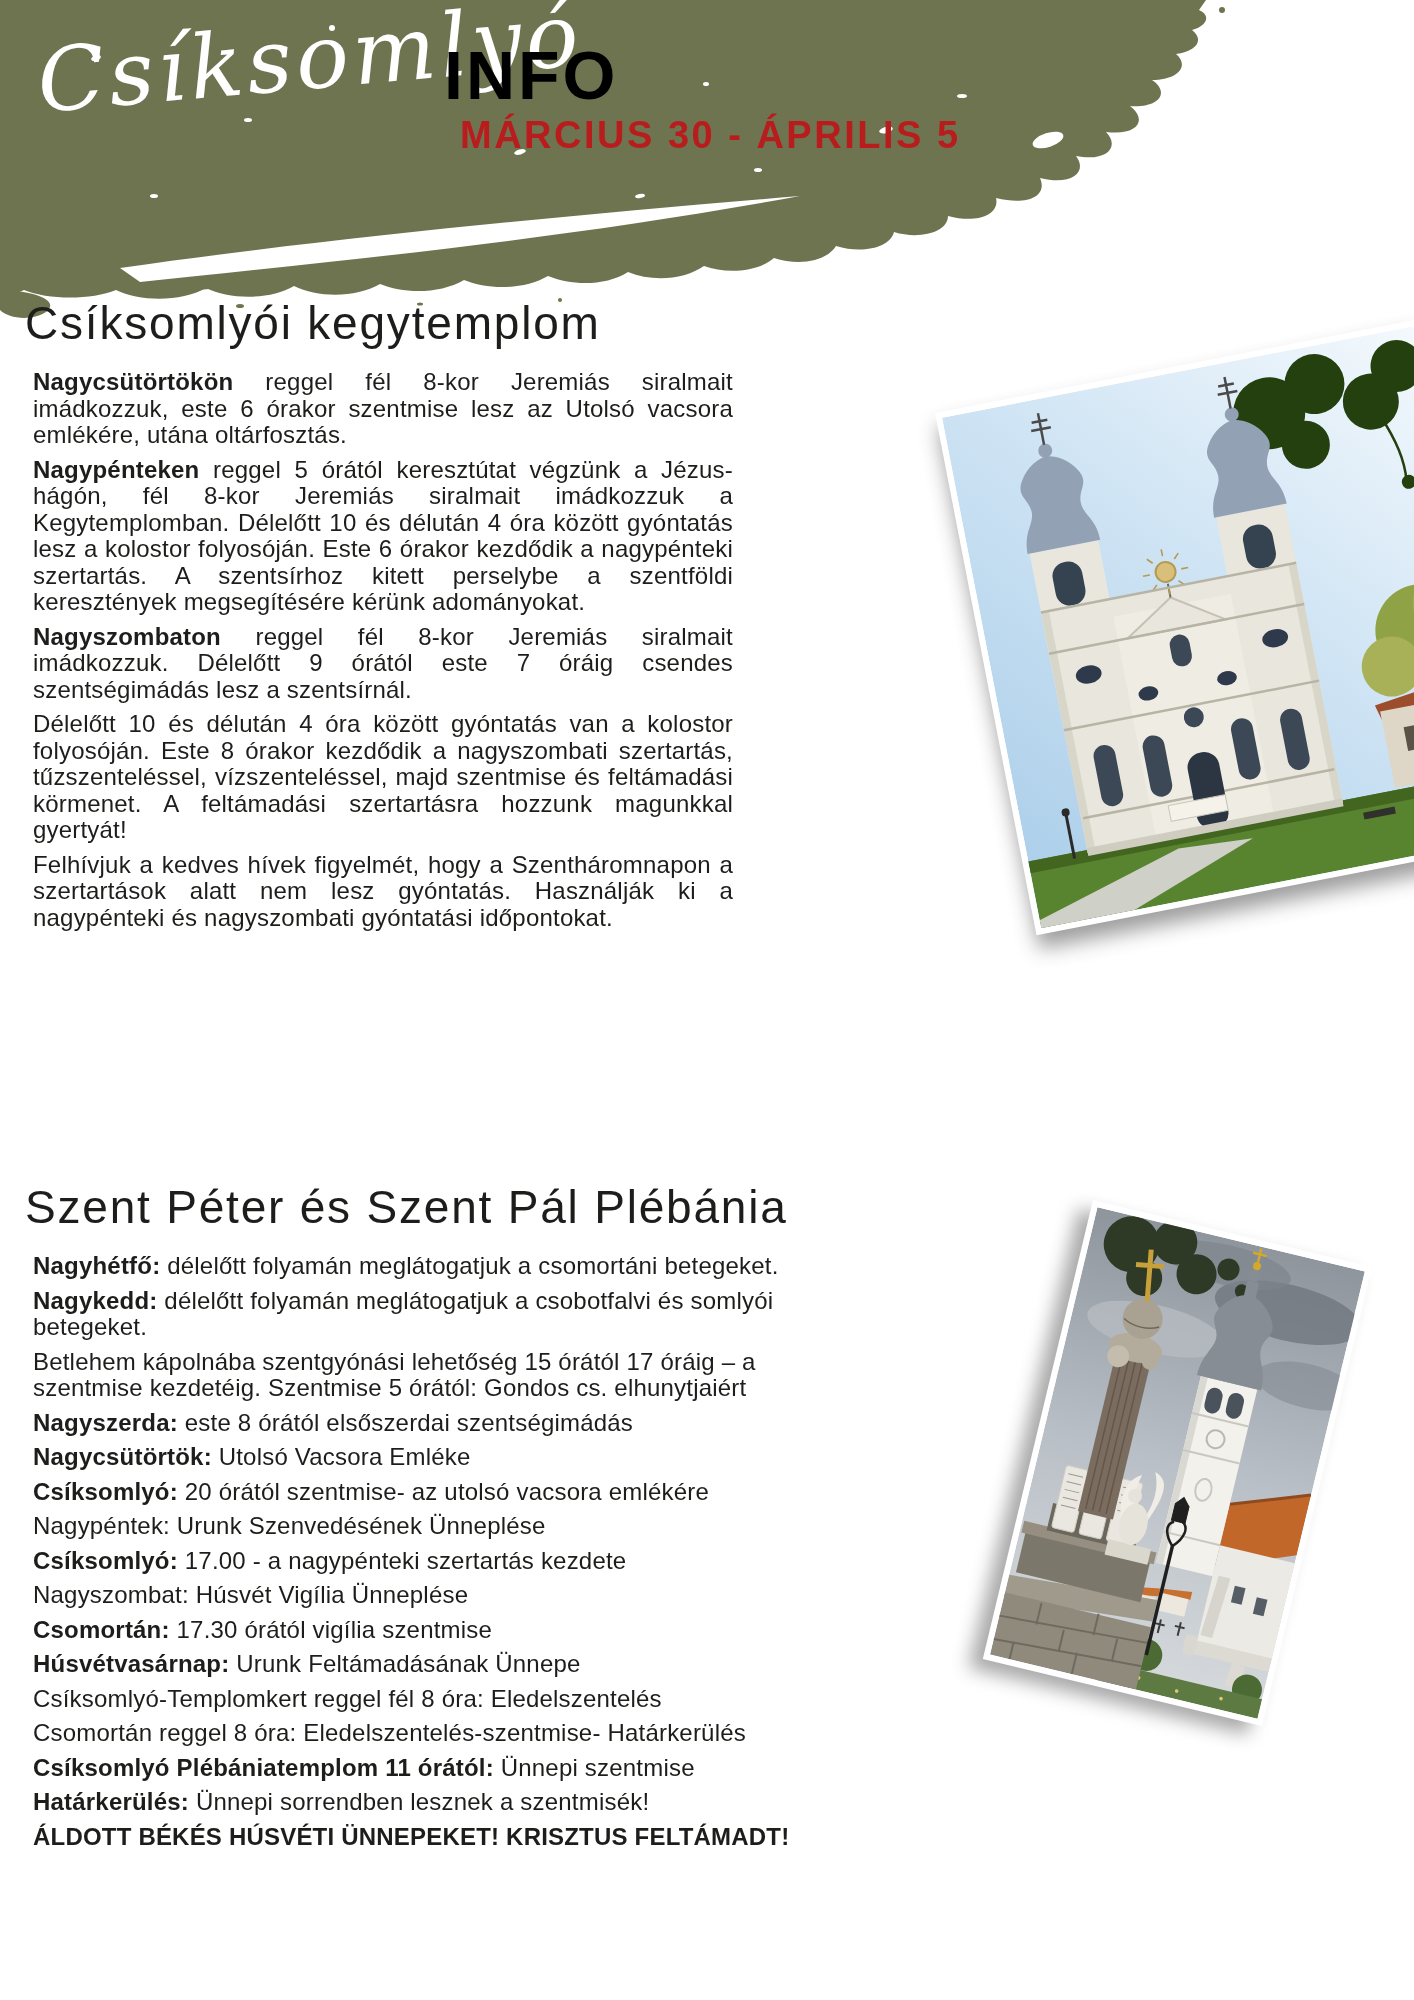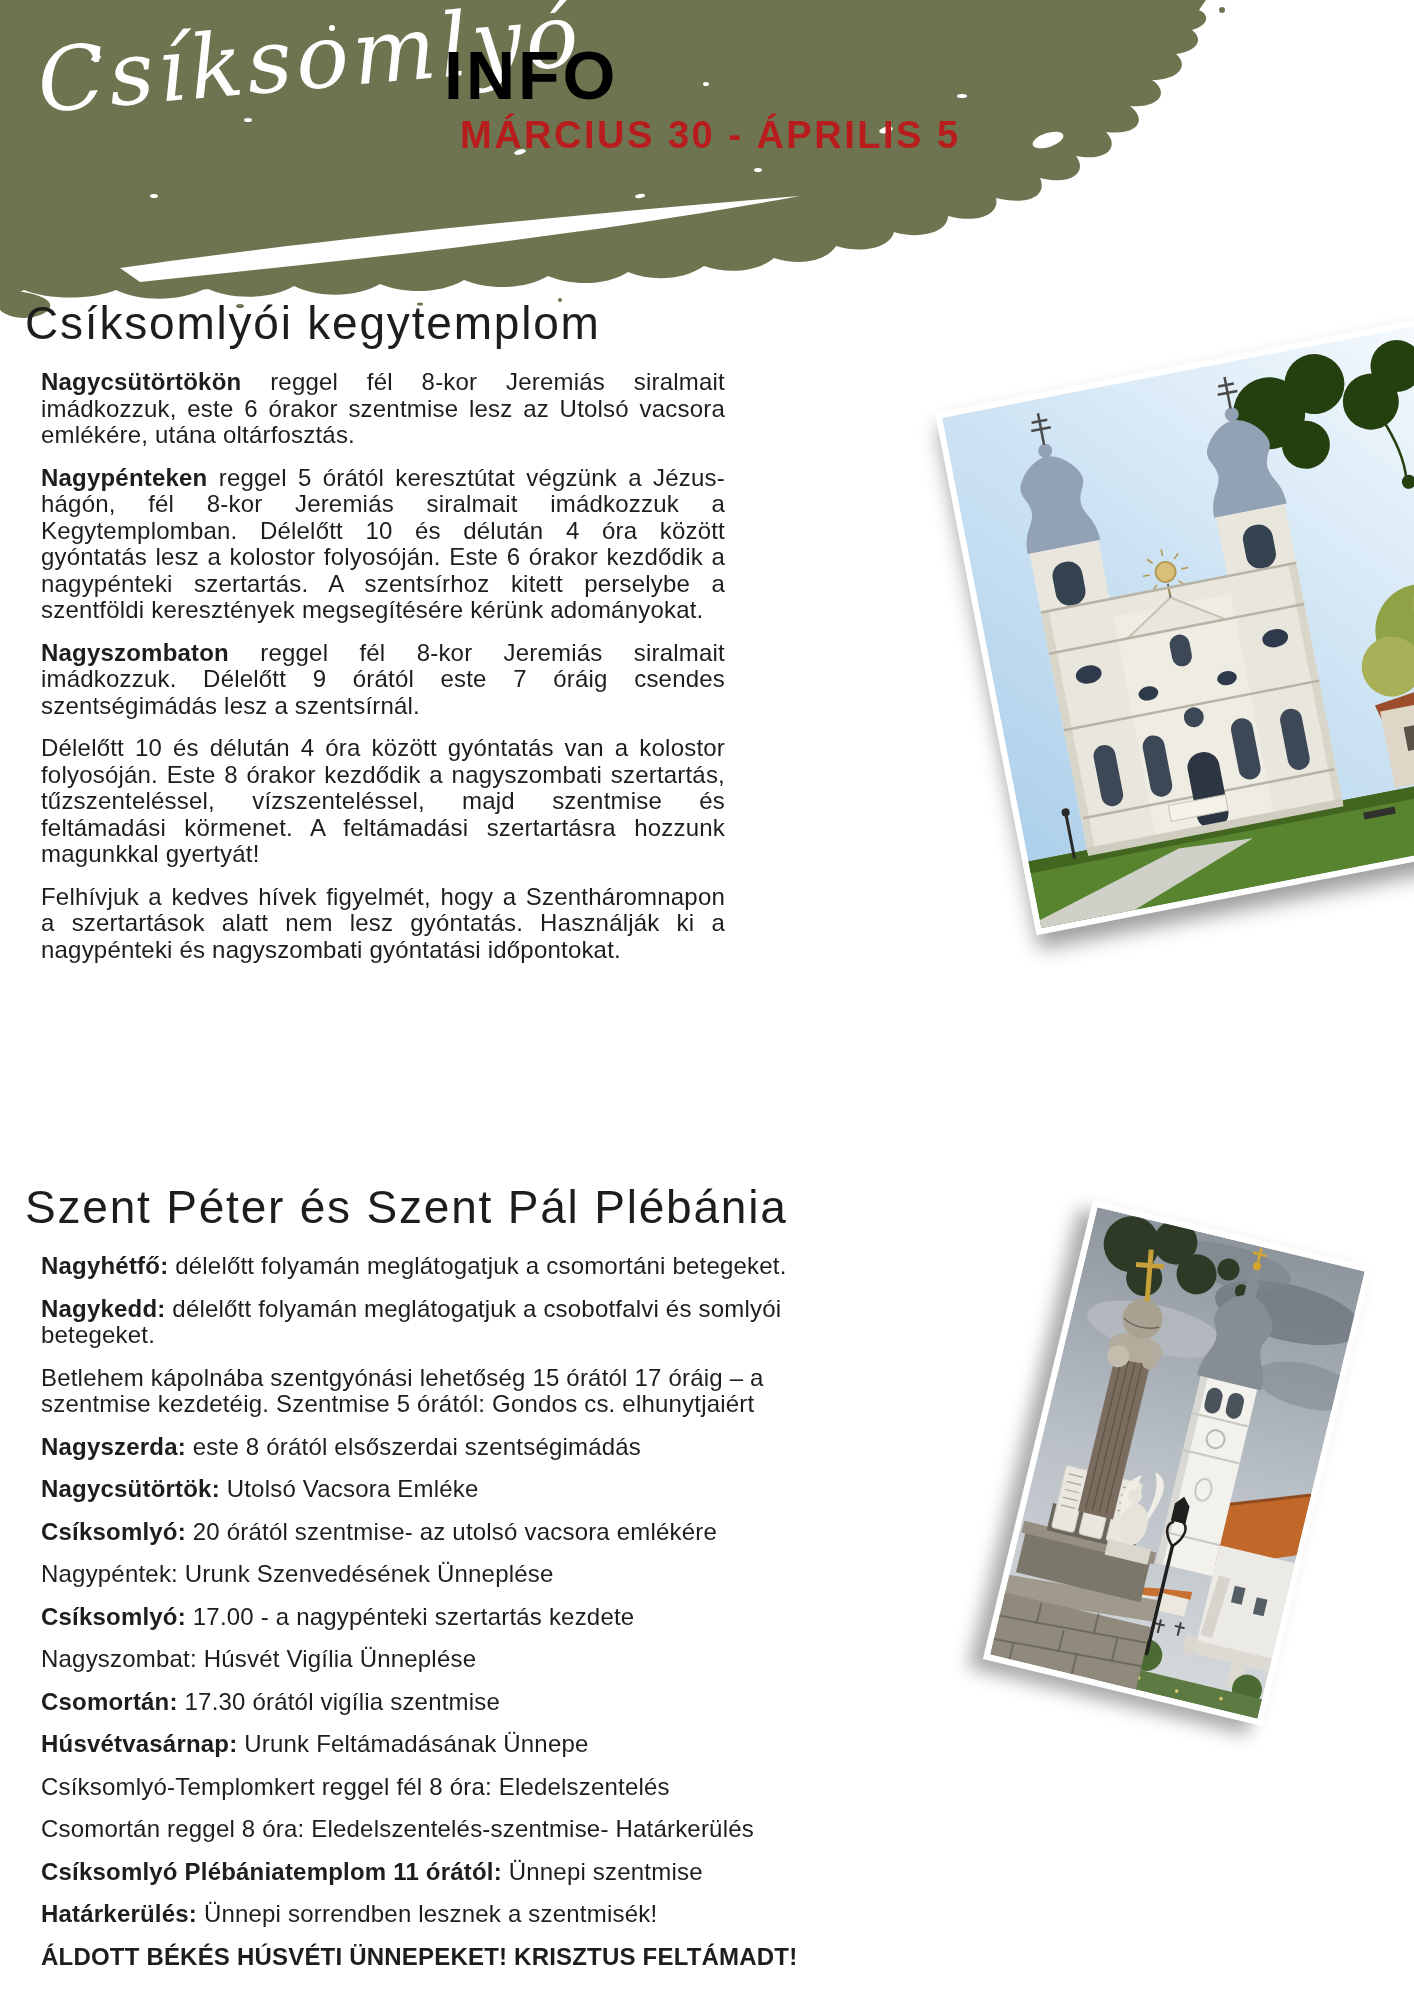--- a/index.html
+++ b/index.html
@@ -20,21 +20,21 @@
     color:#000000;letter-spacing:3px;white-space:nowrap;
   }
   .header-date{
     position:absolute;left:460px;top:114px;font-size:38px;font-weight:700;
     color:#b91c1c;letter-spacing:2.5px;white-space:nowrap;
   }
   section{position:absolute;}
   .sec-title{font-size:46px;font-weight:400;letter-spacing:1.8px;margin:0 0 19px 0;}
   .s1{left:25px;top:296px;width:716px;}
   .s2{left:25px;top:1180px;width:794px;}
-  .s1 p, .s2 p{margin:16px;font-size:24px;line-height:26.5px;letter-spacing:0.2px;}
+  .s1 p, .s2 p{margin:8px;font-size:24px;line-height:26.5px;letter-spacing:0.2px;}
   .s1 p{text-align:justify;}
   .s1 b, .s2 b{font-weight:700;}
   .shout{font-weight:700;white-space:nowrap;}
   .photo{
     position:absolute;background:#ffffff;box-sizing:border-box;padding:6px;
     transform-origin:0 0;
   }
   .photo svg{display:block;width:100%;height:100%;}
   .photo1{
     left:935px;top:413px;width:492px;height:532px;

